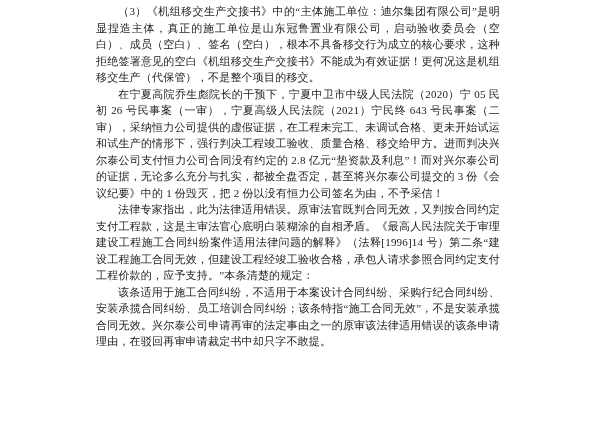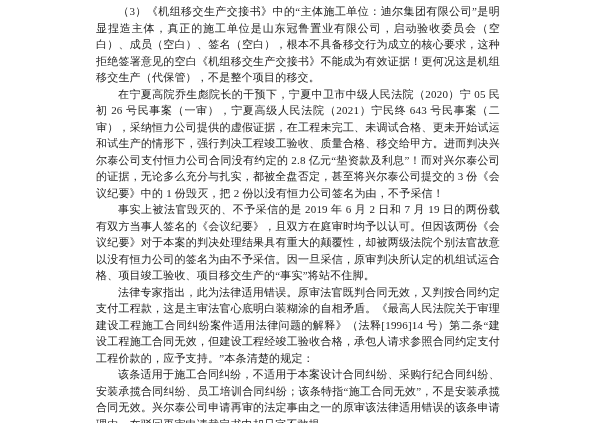--- a/index.html
+++ b/index.html
@@ -27,18 +27,17 @@
     -webkit-font-smoothing: antialiased;
   }
 </style>
 </head>
 <body>
 
 <div class="page">
   <div class="doc-body">
     <p>（3）《机组移交生产交接书》中的“主体施工单位：迪尔集团有限公司”是明显捏造主体，真正的施工单位是山东冠鲁置业有限公司，启动验收委员会（空白）、成员（空白）、签名（空白），根本不具备移交行为成立的核心要求，这种拒绝签署意见的空白《机组移交生产交接书》不能成为有效证据！更何况这是机组移交生产（代保管），不是整个项目的移交。</p>
     <p>在宁夏高院乔生彪院长的干预下，宁夏中卫市中级人民法院（2020）宁 05 民初 26 号民事案（一审），宁夏高级人民法院（2021）宁民终 643 号民事案（二审），采纳恒力公司提供的虚假证据，在工程未完工、未调试合格、更未开始试运和试生产的情形下，强行判决工程竣工验收、质量合格、移交给甲方。进而判决兴尔泰公司支付恒力公司合同没有约定的 2.8 亿元“垫资款及利息”！而对兴尔泰公司的证据，无论多么充分与扎实，都被全盘否定，甚至将兴尔泰公司提交的 3 份《会议纪要》中的 1 份毁灭，把 2 份以没有恒力公司签名为由，不予采信！</p>
-    <p>事实上被法官毁灭的、不予采信的是 2019 年 6 月 2 日和 7 月 19 日的两份载有双方当事人签名的《会议纪要》，且双方在庭审时均予以认可。但因该两份《会议纪要》对于本案的判决处理结果具有重大的颠覆性，却被两级法院个别法官故意以没有恒力公司的签名为由不予采信。因一旦采信，原审判决所认定的机组试运合格、项目竣工验收、项目移交生产的“事实”将站不住脚。</p>
     <p>法律专家指出，此为法律适用错误。原审法官既判合同无效，又判按合同约定支付工程款，这是主审法官心底明白装糊涂的自相矛盾。《最高人民法院关于审理建设工程施工合同纠纷案件适用法律问题的解释》（法释[1996]14 号）第二条“建设工程施工合同无效，但建设工程经竣工验收合格，承包人请求参照合同约定支付工程价款的，应予支持。”本条清楚的规定：</p>
     <p>该条适用于施工合同纠纷，不适用于本案设计合同纠纷、采购行纪合同纠纷、安装承揽合同纠纷、员工培训合同纠纷；该条特指“施工合同无效”，不是安装承揽合同无效。兴尔泰公司申请再审的法定事由之一的原审该法律适用错误的该条申请理由，在驳回再审申请裁定书中却只字不敢提。</p>
 
   </div>
 </div>
 
 </body></html>

